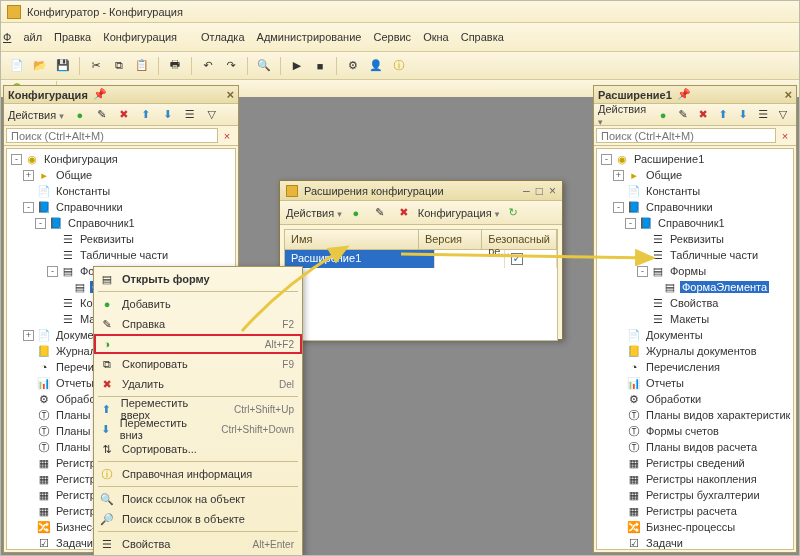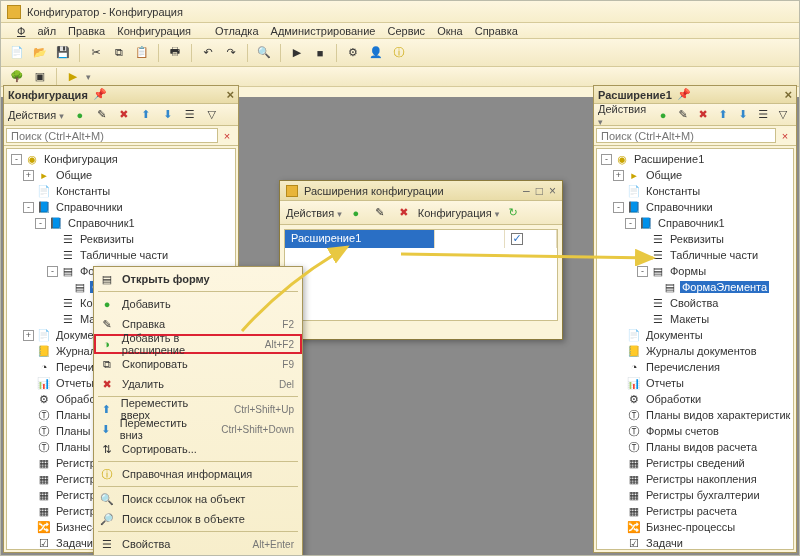--- a/index.html
+++ b/index.html
@@ -1,19 +1,19 @@
 <!DOCTYPE html>
 <html><head>
 <meta charset="utf-8">
 <style>
 *{box-sizing:border-box;margin:0;padding:0;font-family:Tahoma,Arial,sans-serif;font-size:11px;color:#333}
 body{width:800px;height:556px;background:#fbf4d9;position:relative;overflow:hidden;border:1px solid #bba}
 .titlebar{height:22px;background:linear-gradient(#fdf6e0,#f7eecb);display:flex;align-items:center;padding:0 6px;border-bottom:1px solid #d6ca9a}
 .titlebar .ic{width:14px;height:14px;background:#e8b53a;border:1px solid #b58a1c;margin-right:6px}
-.menubar{height:16px;background:linear-gradient(#fdf6e0,#f7eecb);display:flex;align-items:center;padding:0 16px;border-bottom:1px solid #d6ca9a}
+.menubar{height:29px;background:linear-gradient(#fdf6e0,#f7eecb);display:flex;align-items:center;padding:0 2px;border-bottom:1px solid #d6ca9a}
 .menubar span{margin-right:12px;cursor:default}
 .menubar span u{text-decoration:underline}
 .toolbar{height:28px;background:linear-gradient(#fdf6e0,#f3e9c3);display:flex;align-items:center;padding:0 6px;border-bottom:1px solid #d6ca9a;gap:3px}
 .tbtn{width:20px;height:20px;display:inline-flex;align-items:center;justify-content:center;cursor:pointer}
 .sep{width:1px;height:18px;background:#d6ca9a;margin:0 3px}
 .workspace{position:absolute;top:96px;left:0;right:0;bottom:0;background:#8a8a8a}
 
 .panel{position:absolute;background:#fbf4d9;border:1px solid #a7965a;display:flex;flex-direction:column}
 .panel.left{left:2px;top:84px;width:236px;bottom:2px}
 .panel.right{right:2px;top:84px;width:204px;bottom:2px}
@@ -480,20 +480,25 @@
   </div>
   <div class="dlg-tools">
     <span><span>Действия</span> <span class="dropdn">▾</span></span>
     <span class="tbtn" style="color:#3a3">●</span>
     <span class="tbtn">✎</span>
     <span class="tbtn" style="color:#c33">✖</span>
     <span><span>Конфигурация</span> <span class="dropdn">▾</span></span>
     <span class="tbtn" style="color:#3a3">↻</span>
   </div>
   <div class="grid">
+    <div class="grid-head">
+      <div class="gc1">Имя</div>
+      <div class="gc2">Версия</div>
+      <div class="gc3">Безопасный ре...</div>
+    </div>
     <div class="grid-row sel">
       <div class="gc1">Расширение1</div>
       <div class="gc2"></div>
       <div class="gc3"><span class="checkbox ck"></span></div>
     </div>
     <div style="height:72px"></div>
   </div>
 </div>
 
 <div class="ctx-menu" style="left:92px;top:265px;width:210px">
@@ -506,21 +511,20 @@
       <span class="cic" style="color:#3a3">●</span>
       <span class="ct">Добавить</span>
     </div>
   <div class="ctx-item">
       <span class="cic">✎</span>
       <span class="ct">Справка</span>
       <span class="sc">F2</span>
     </div>
   <div class="ctx-item hl">
       <span class="cic" style="color:#3a3">◑</span>
-      <span class="ct">Добавить в расширение</span>
       <span class="sc">Alt+F2</span>
     </div>
   <div class="ctx-item">
       <span class="cic">⧉</span>
       <span class="ct">Скопировать</span>
       <span class="sc">F9</span>
     </div>
   <div class="ctx-item">
       <span class="cic" style="color:#c33">✖</span>
       <span class="ct">Удалить</span>

